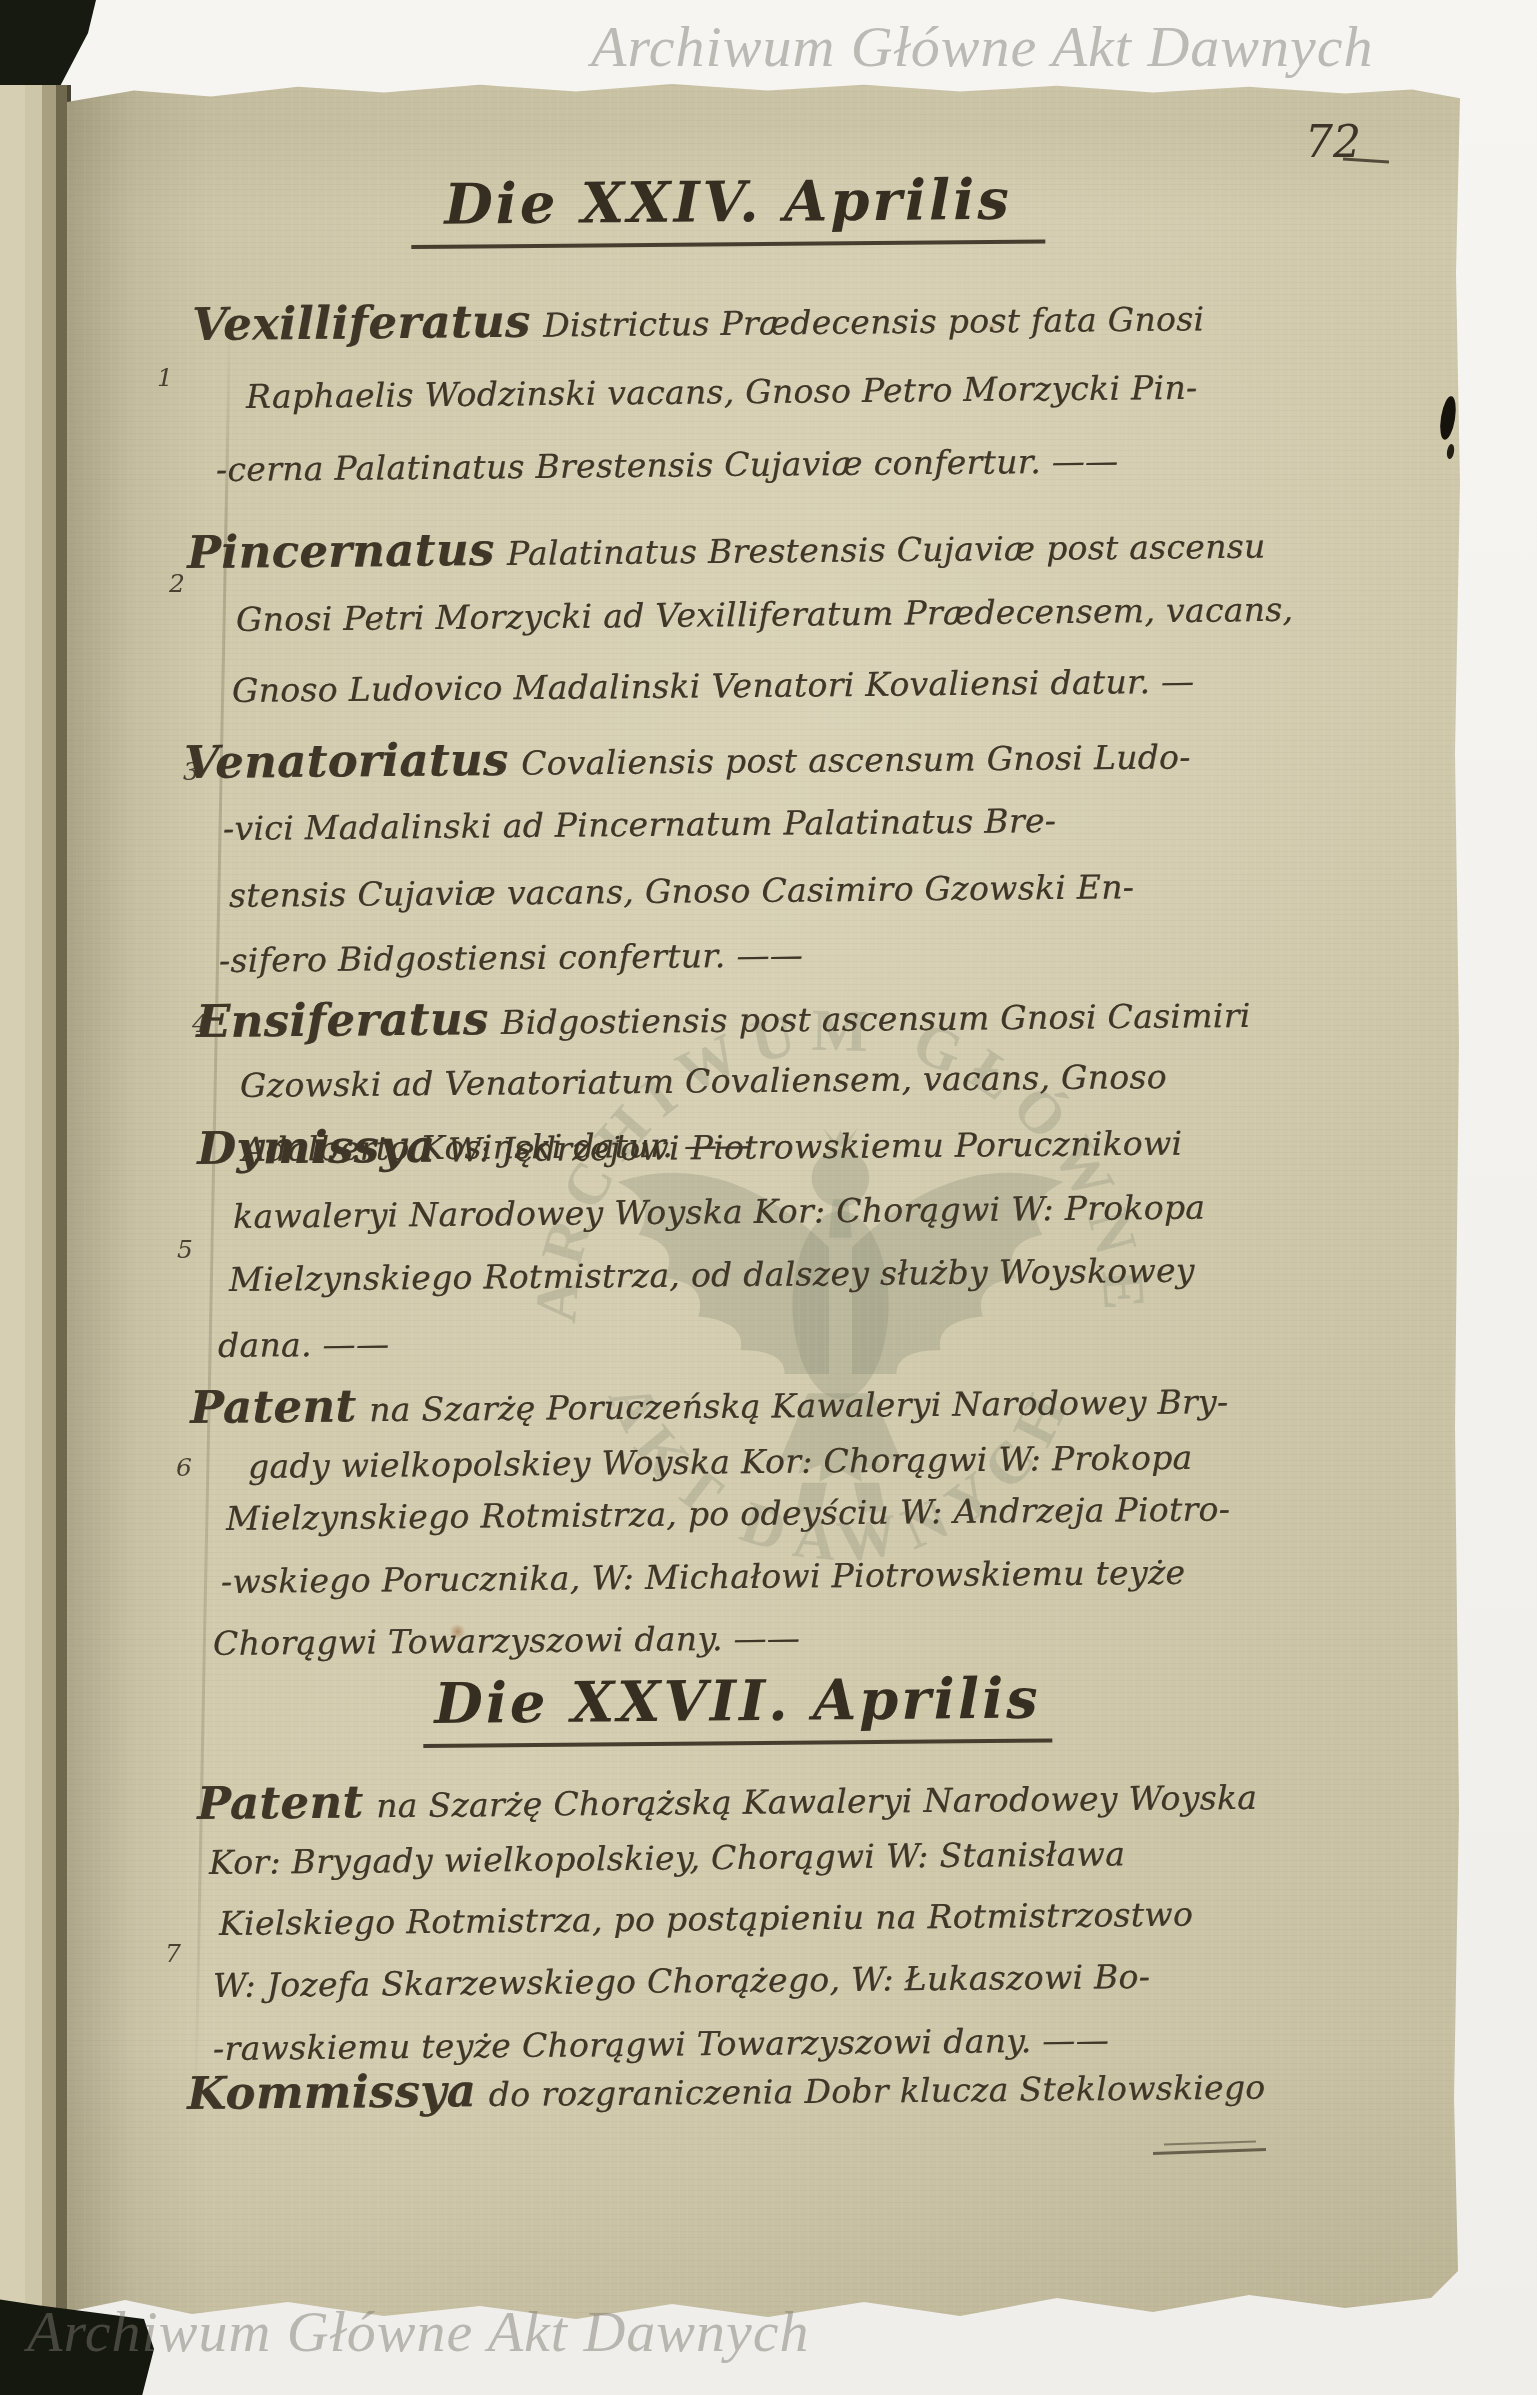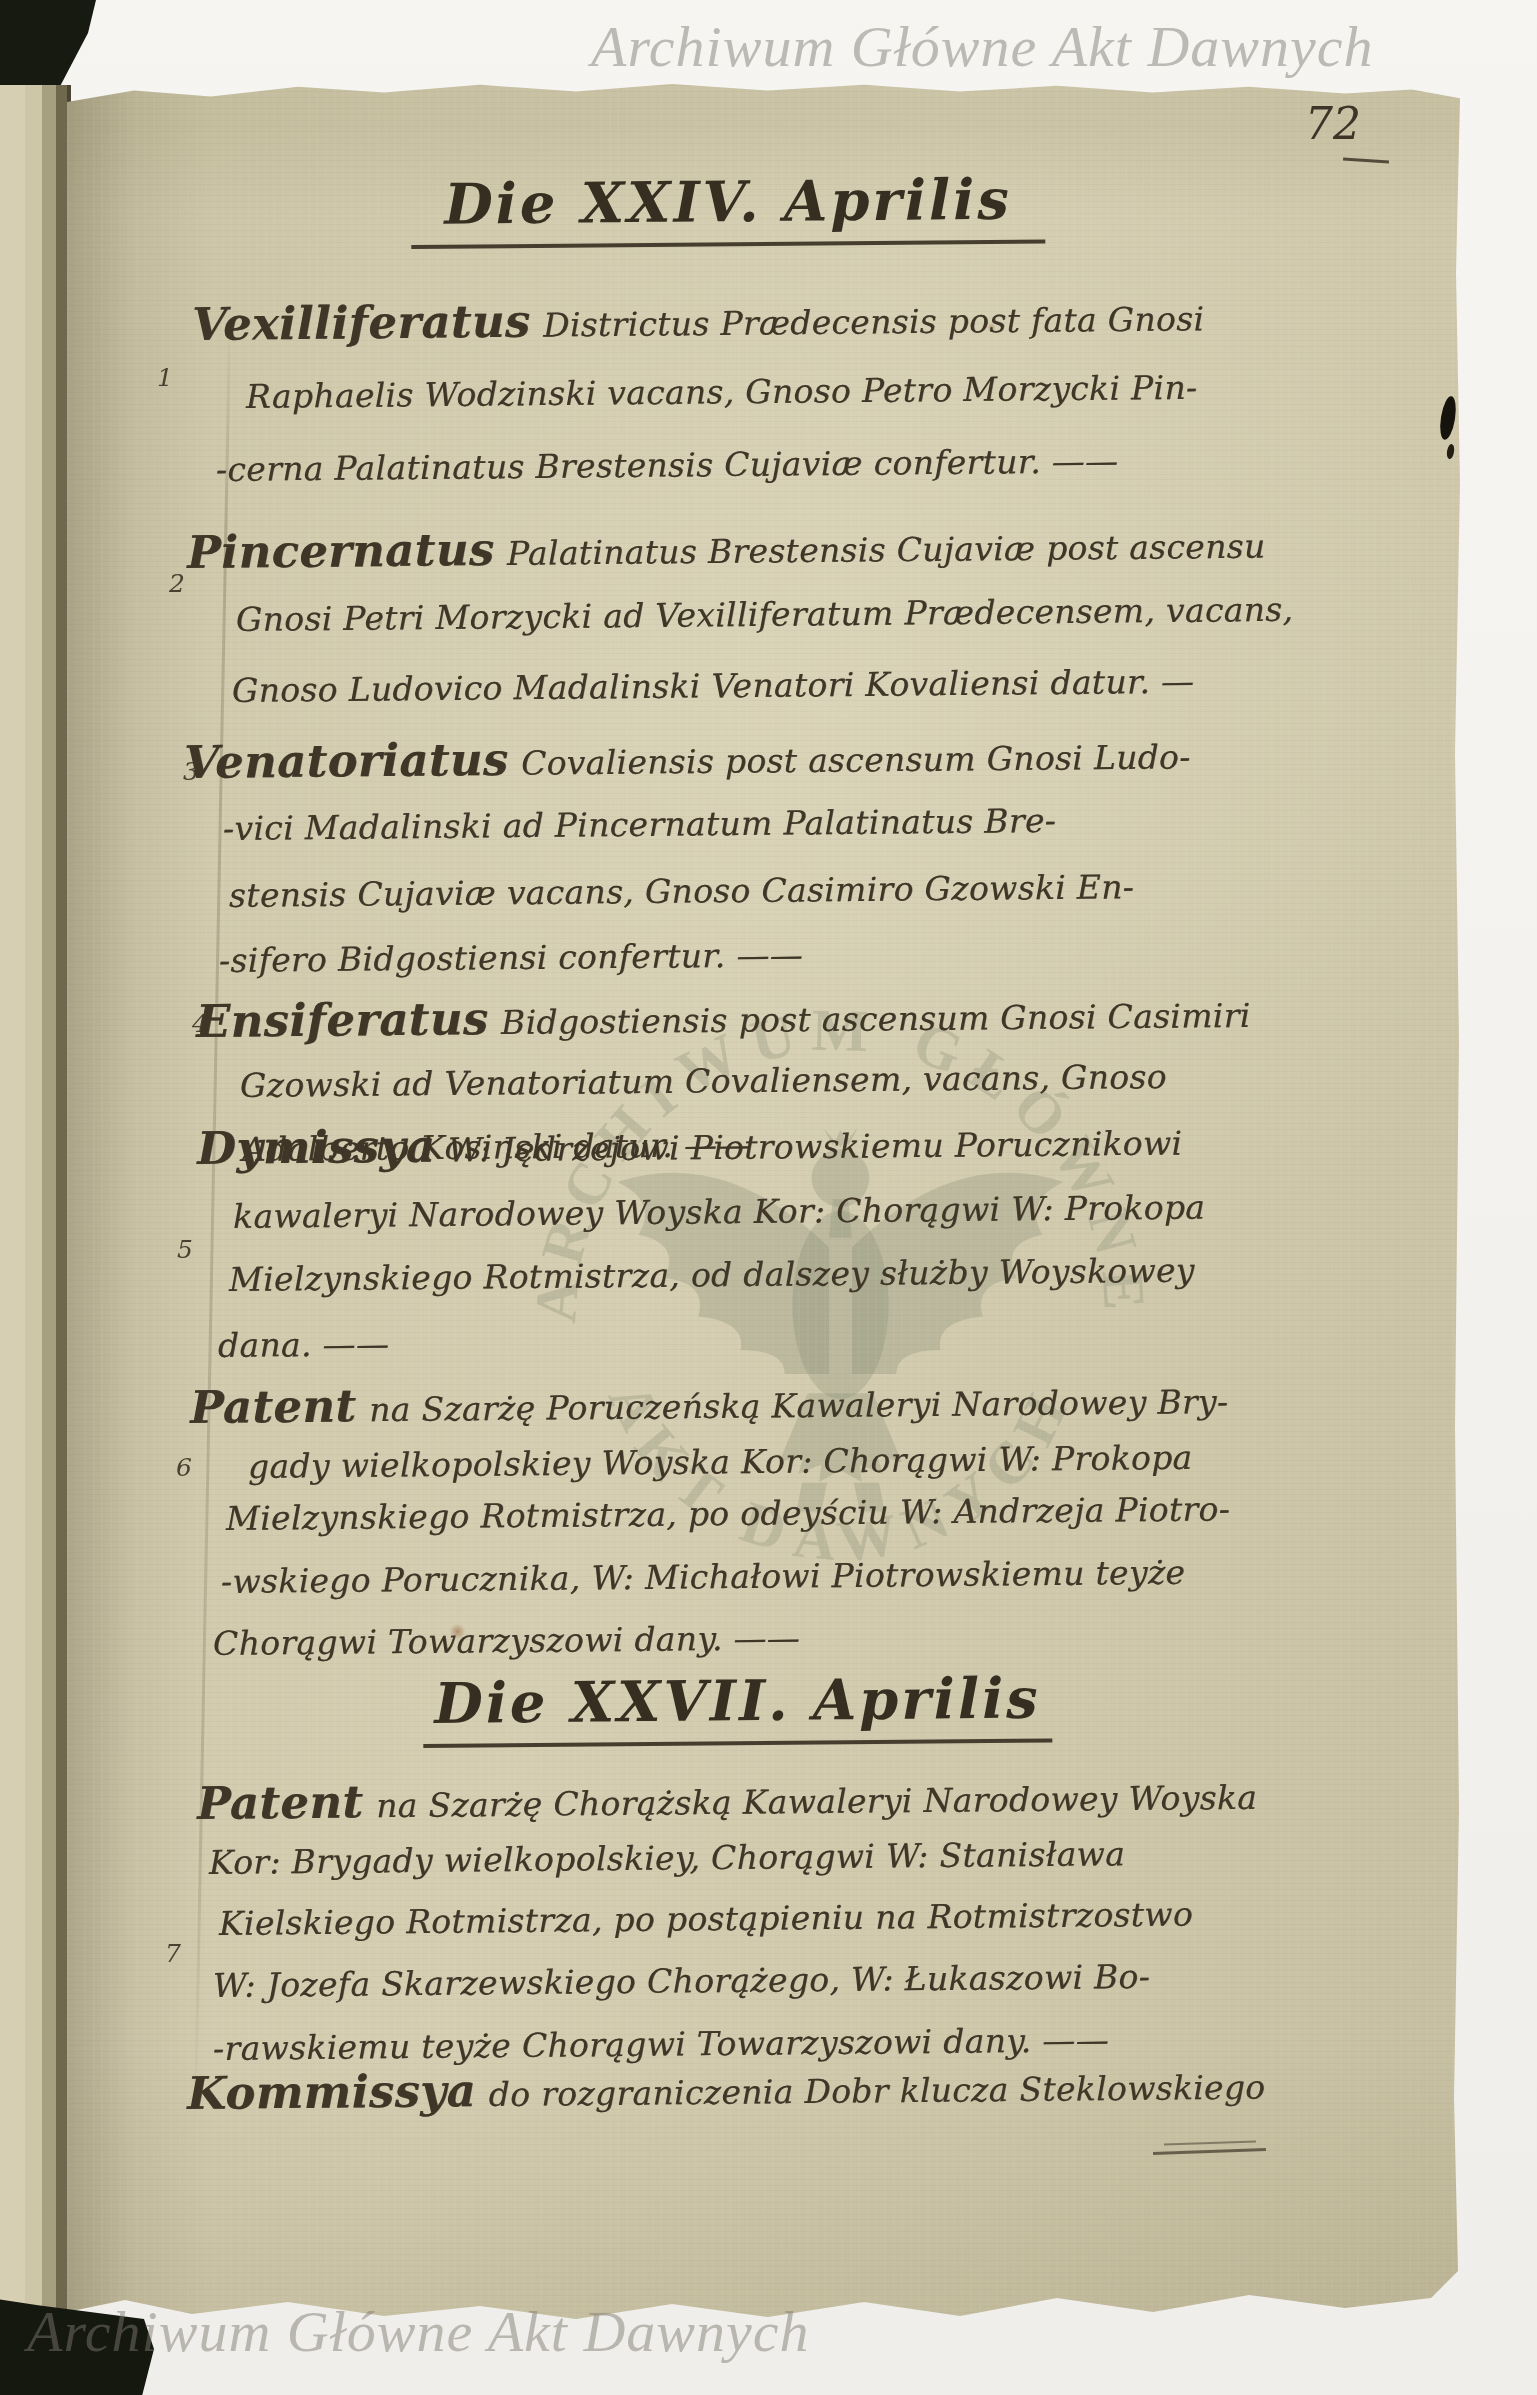--- a/index.html
+++ b/index.html
@@ -40,21 +40,21 @@
     color:rgba(125,122,113,.48);white-space:nowrap;letter-spacing:1px;}
   
   .line{position:absolute;font:italic 33px "DejaVu Serif",serif;color:#3f3627;white-space:nowrap;
     letter-spacing:0.3px;transform:rotate(-.55deg);transform-origin:left center;
     text-shadow:0.5px 0 0 rgba(63,54,39,.55);}
   .lead{font-size:45px;font-weight:bold;margin-right:12.5px;}
   .margin-num{position:absolute;font:italic 25px "DejaVu Serif",serif;color:#4a4030;}
   .heading{position:absolute;font:bold italic 56px "DejaVu Serif",serif;color:#362e20;text-align:center;
     letter-spacing:2.9px;border-bottom:4.8px solid rgba(54,46,32,.9);padding-bottom:7.7px;white-space:nowrap;
     transform:rotate(-.5deg);transform-origin:left center;}
-  #page-num{position:absolute;left:1305px;top:98px;font:italic 44px "DejaVu Serif",serif;color:#3e3528;}
+  #page-num{position:absolute;left:1305px;top:116px;font:italic 44px "DejaVu Serif",serif;color:#3e3528;}
   #page-num-flourish{position:absolute;left:1343px;top:159px;width:46px;height:2.9px;background:rgba(62,53,40,.85);transform:rotate(4deg);}
   #end-flourish{position:absolute;left:1153px;top:2150px;width:113px;height:2.9px;background:rgba(63,54,39,.7);transform:rotate(-2deg);}
   #end-flourish2{position:absolute;left:1164px;top:2142px;width:92px;height:1.9px;background:rgba(63,54,39,.5);transform:rotate(-2deg);}
   #stamp{position:absolute;left:418px;top:878px;opacity:.95;}
 </style>
 </head>
 <body>
 
 <div id="scene">
 

